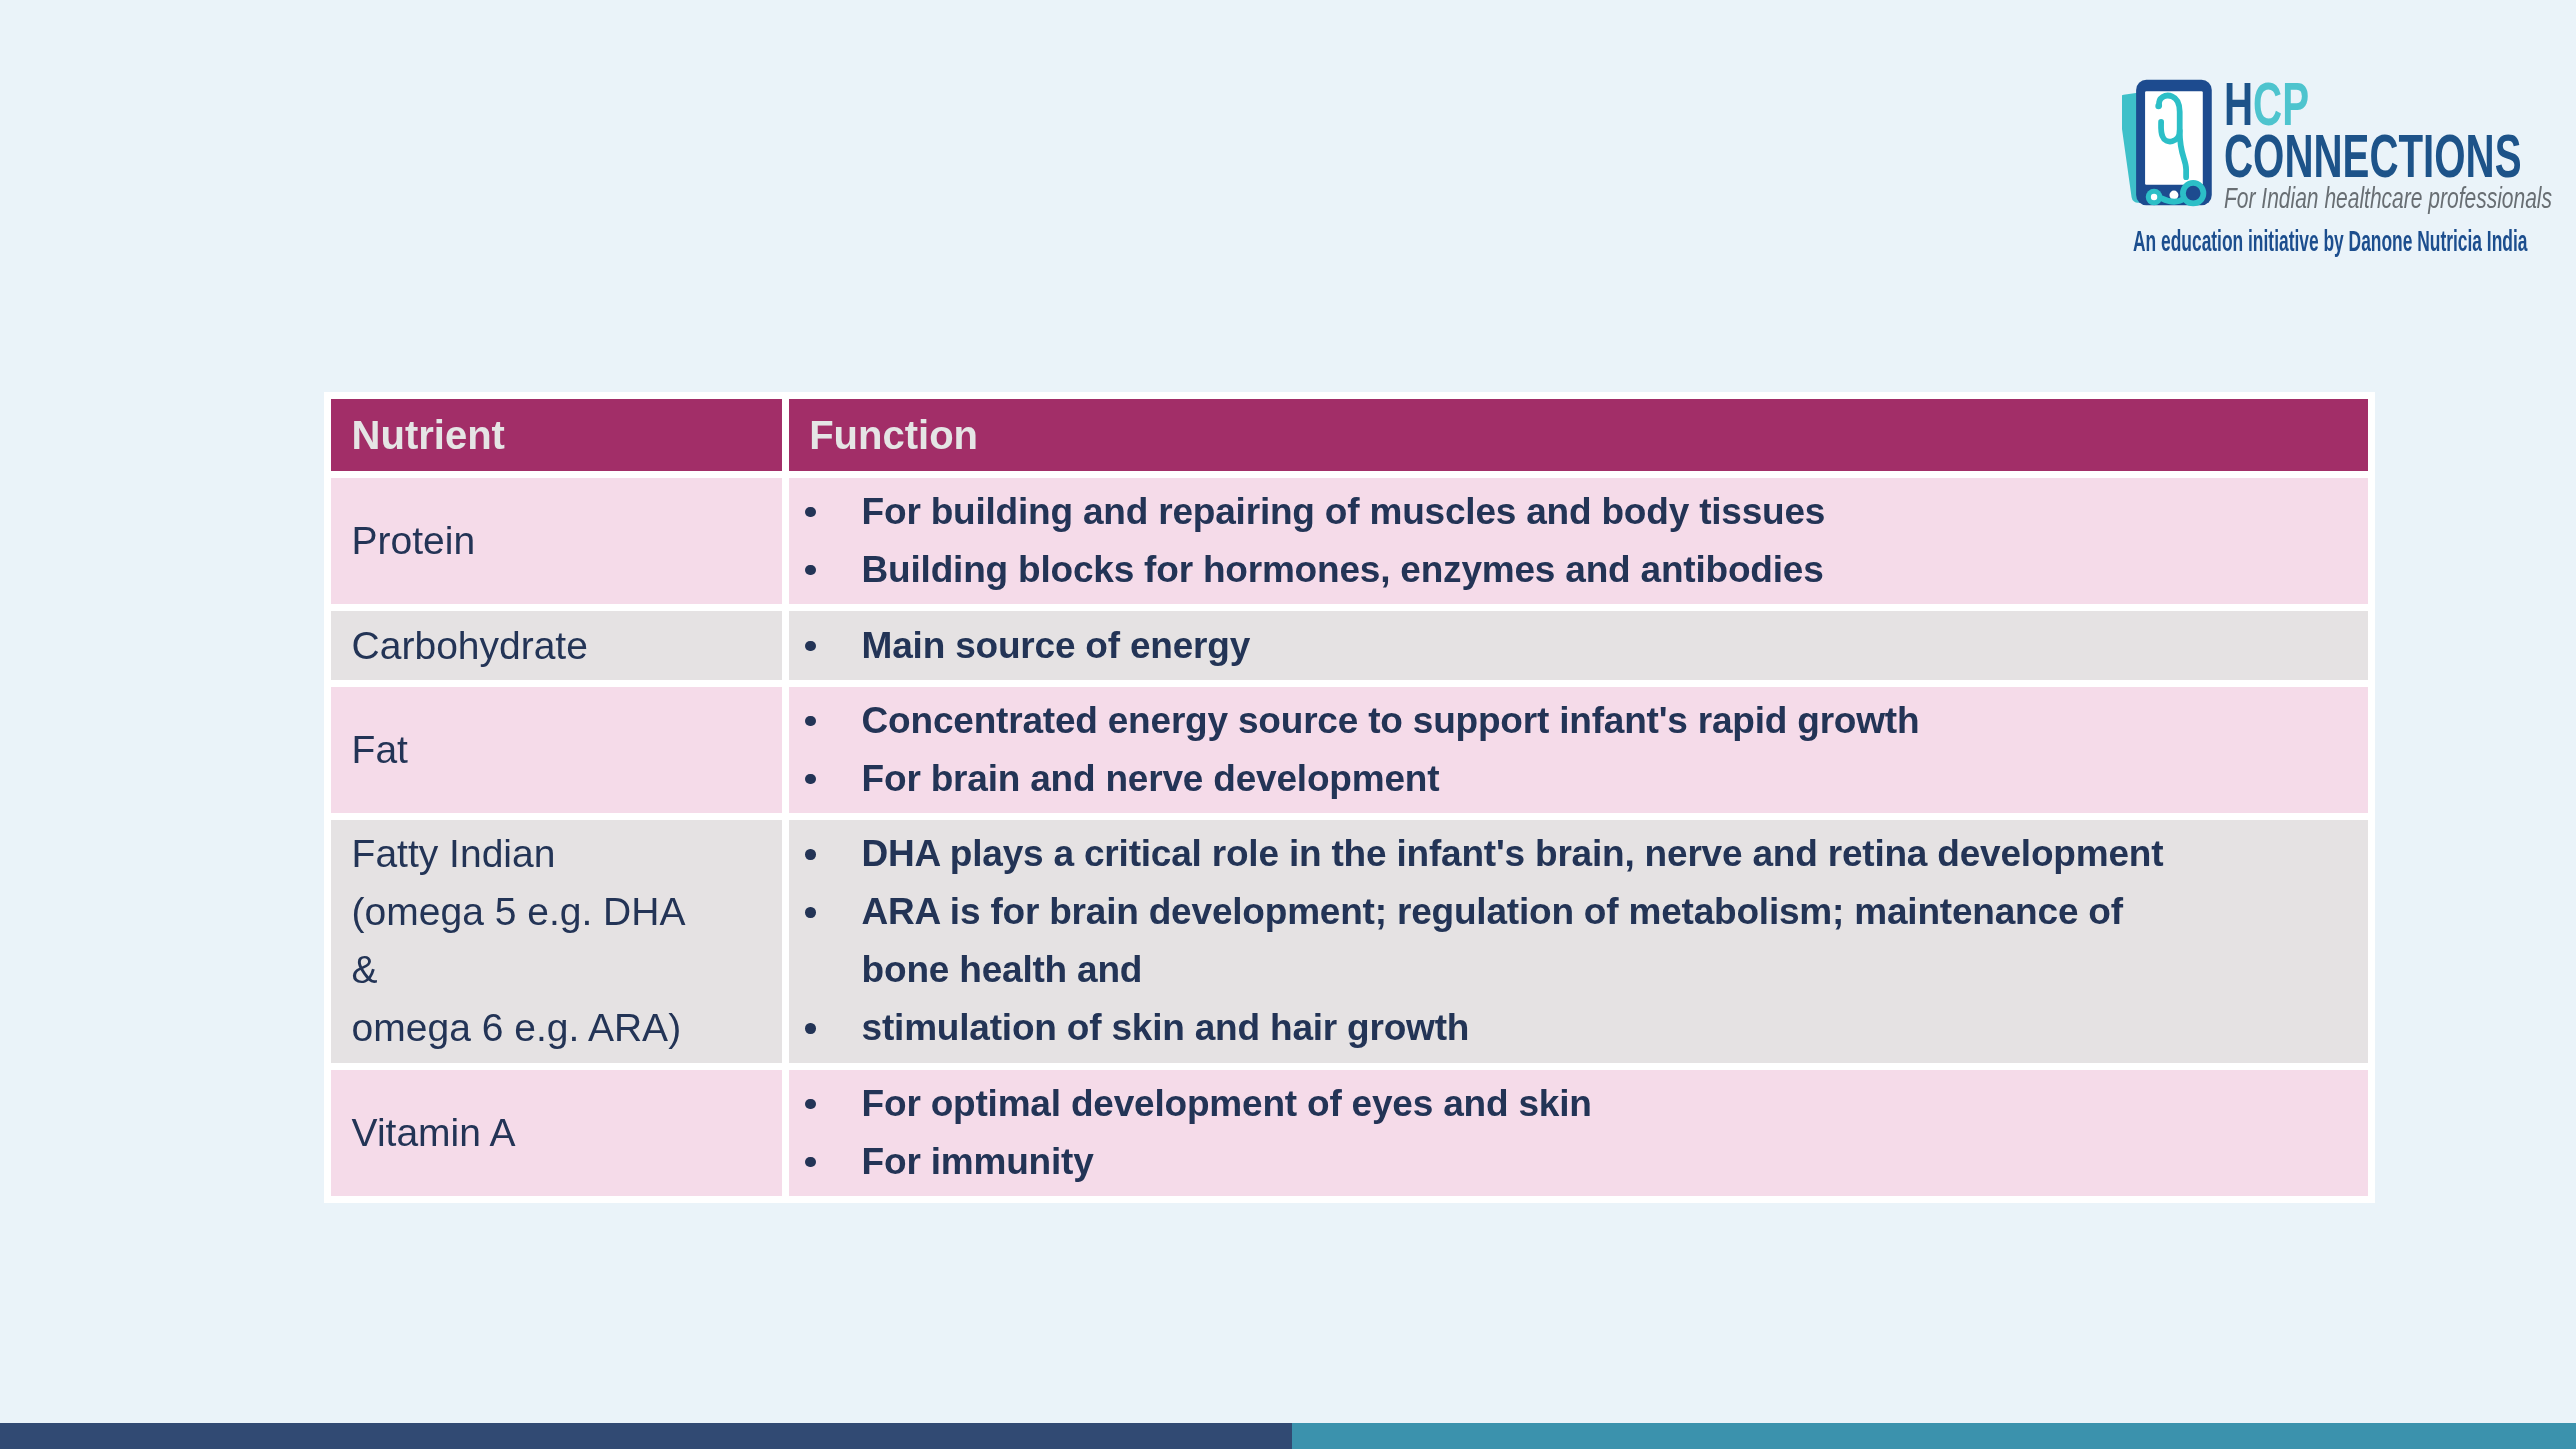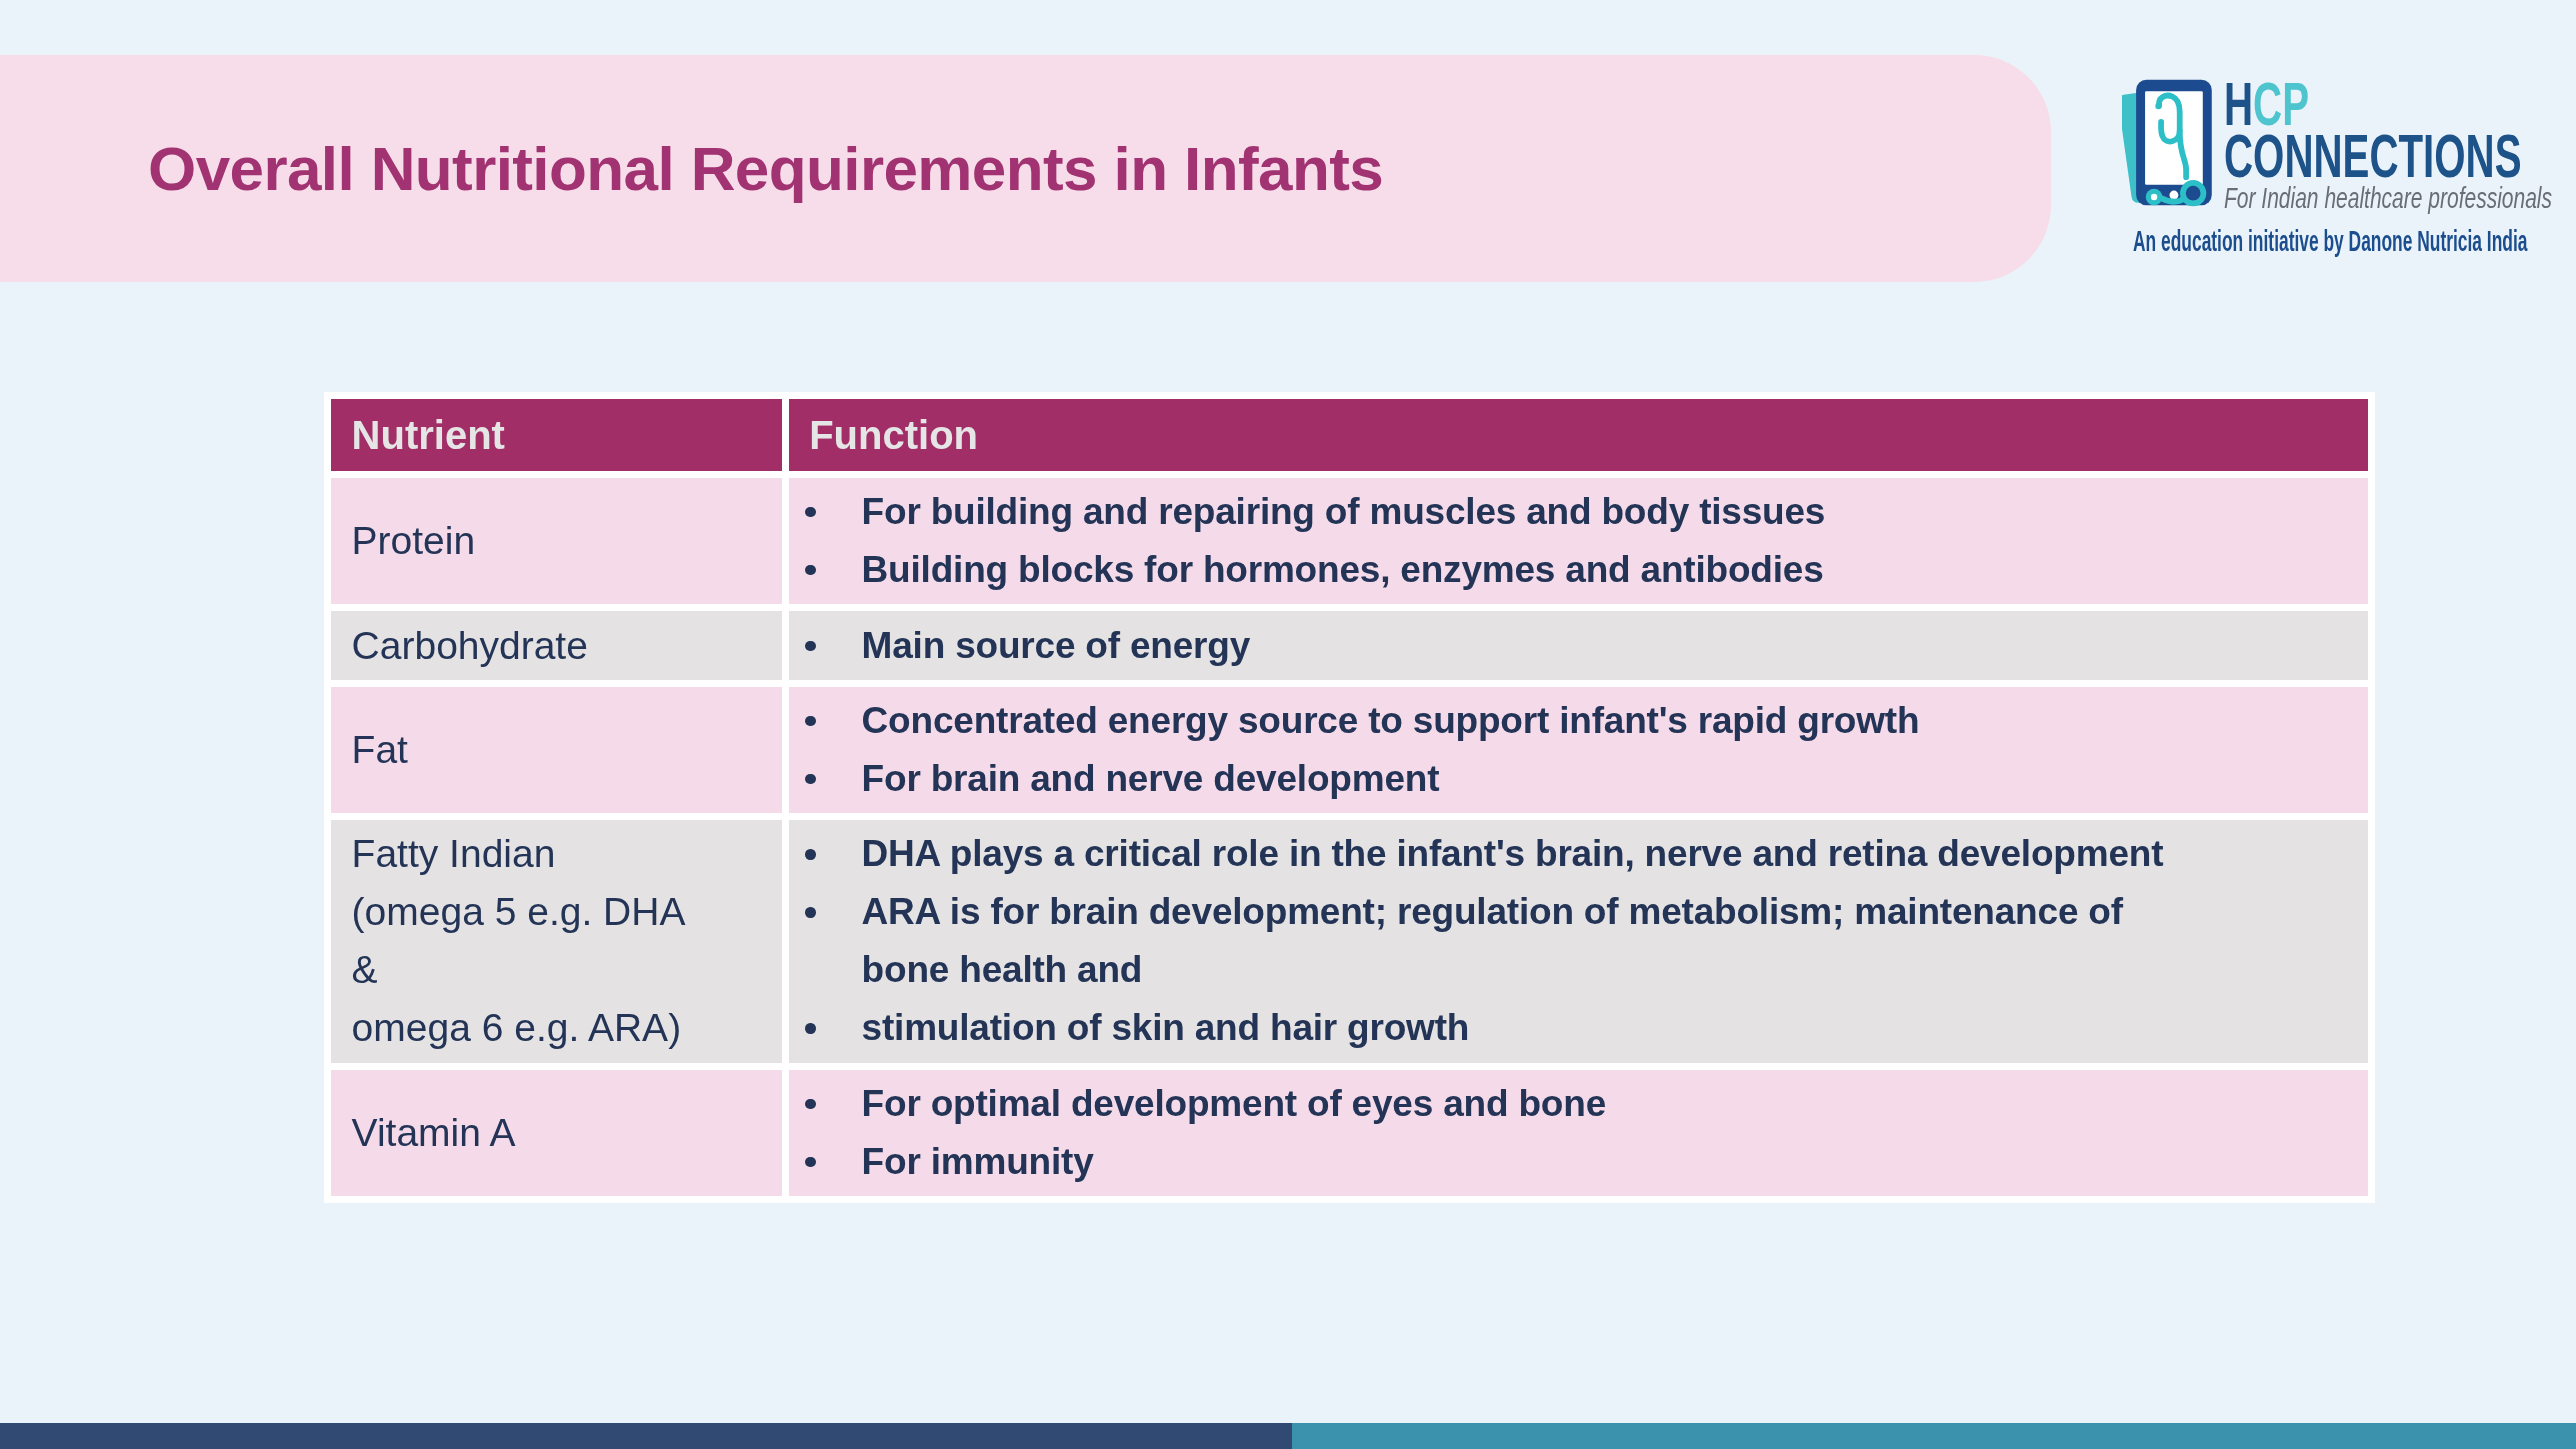--- a/index.html
+++ b/index.html
@@ -62,23 +62,20 @@
   }
   .bar{position:absolute; top:1423px; height:26px;}
   .bar-navy{left:0; width:1292px; background:#314A73;}
   .bar-teal{left:1292px; width:1284px; background:#3B92AD;}
 </style>
 </head>
 <body>
 
 <div class="slide">
 
-  <div class="banner">
-    <h1>Overall Nutritional Requirements in Infants</h1>
-  </div>
 
   <div class="logo">
     <svg class="logo-icon" viewBox="0 0 170 240">
       <rect x="4" y="25" width="100" height="170" rx="10" fill="#3EC0C9" transform="rotate(-8 54 110)"></rect>
       <rect x="22" y="8" width="118" height="196" rx="16" fill="#1D4B8F"></rect>
       <rect x="36" y="26" width="90" height="146" rx="2" fill="#FFFFFF"></rect>
       <circle cx="81" cy="188" r="7" fill="#FFFFFF"></circle>
       <g fill="none" stroke="#2CBFC7" stroke-width="9" stroke-linecap="round">
         <path d="M58,48 C56,36 68,30 78,34 C88,38 90,47 90,58 L90,88 C90,106 68,110 63,96 C60,88 61,80 61,74"></path>
         <path d="M90,88 C90,126 100,132 100,148 L100,160"></path>
@@ -166,21 +163,21 @@
             </div>
           </td>
         </tr>
         <tr class="pink">
           <td class="nutrient-cell">
             <div class="nutrient-name">Vitamin A</div>
           </td>
           <td class="function-cell">
             <div class="bullet-item">
               <span class="dot"></span>
-              <span class="bullet-text">For optimal development of eyes and bone</span>
+              <span class="bullet-text">For optimal development of eyes and skin</span>
             </div>
             <div class="bullet-item">
               <span class="dot"></span>
               <span class="bullet-text">For immunity</span>
             </div>
           </td>
         </tr>
       </tbody>
   </table>
 

